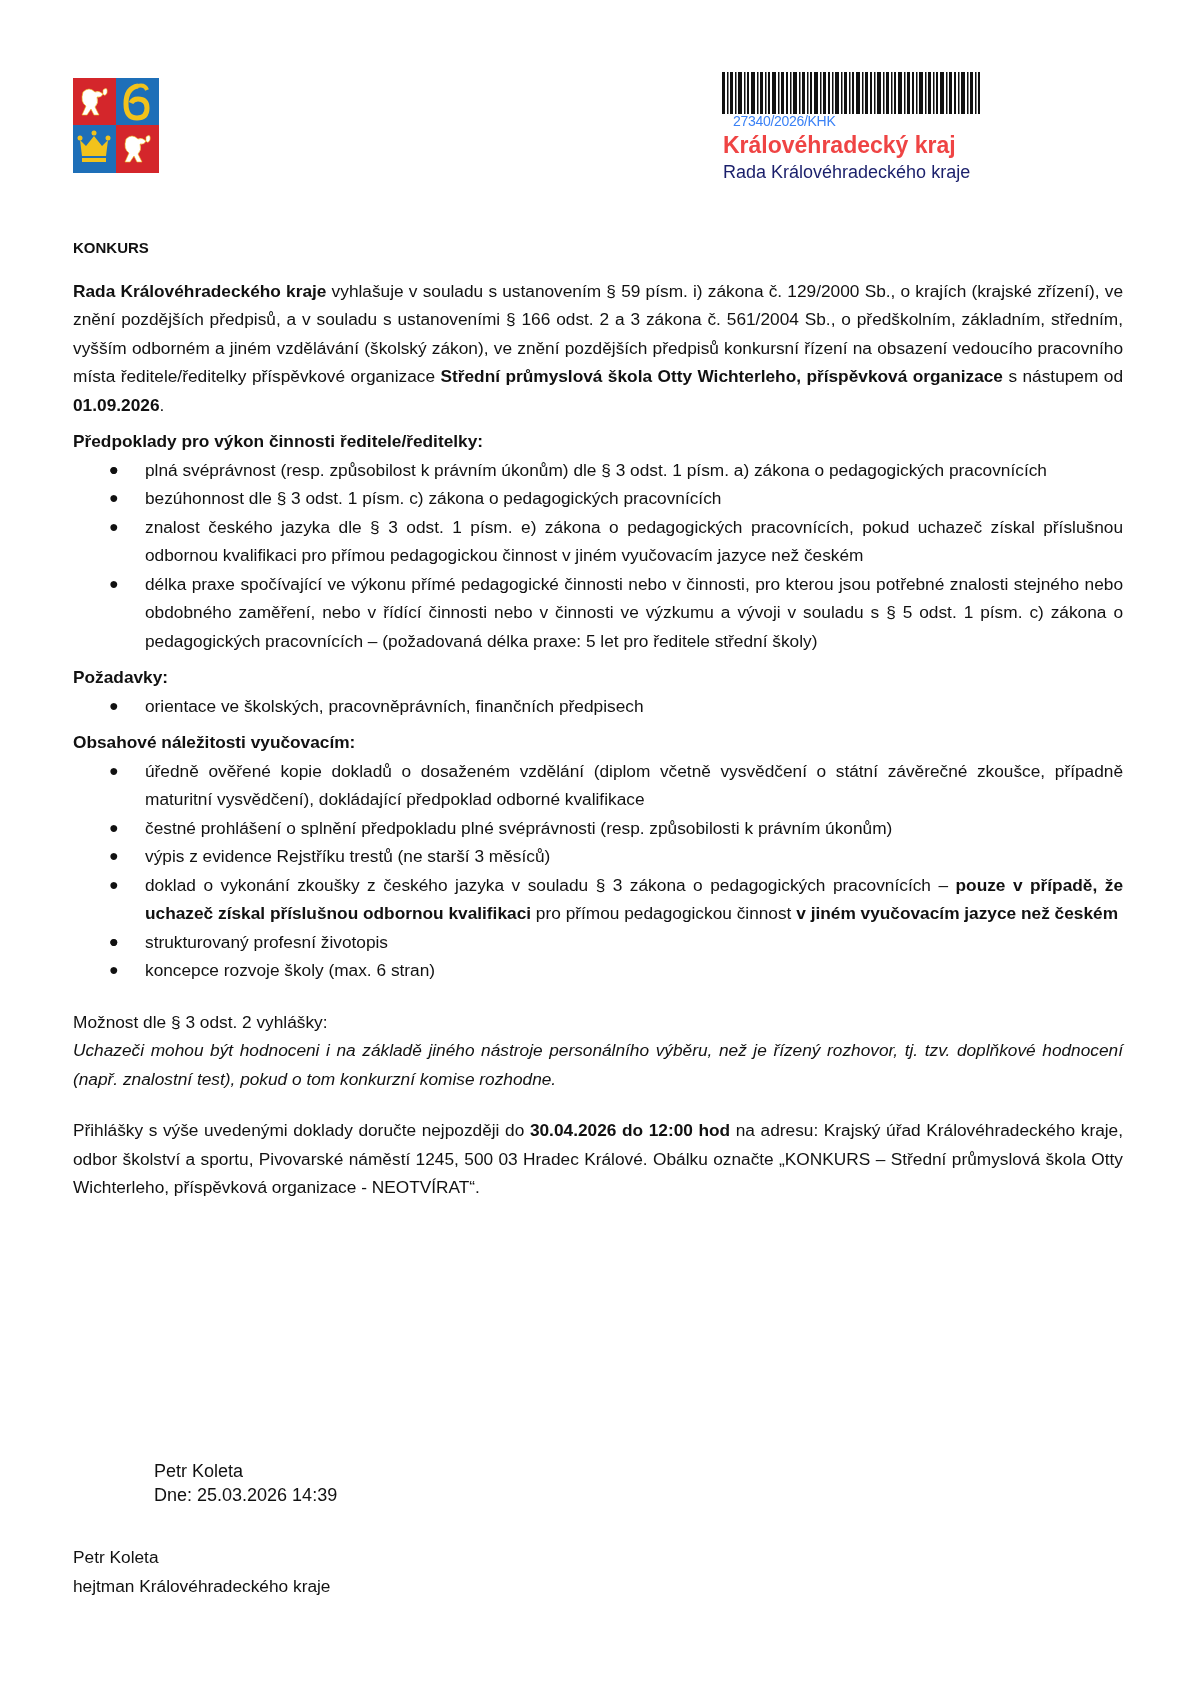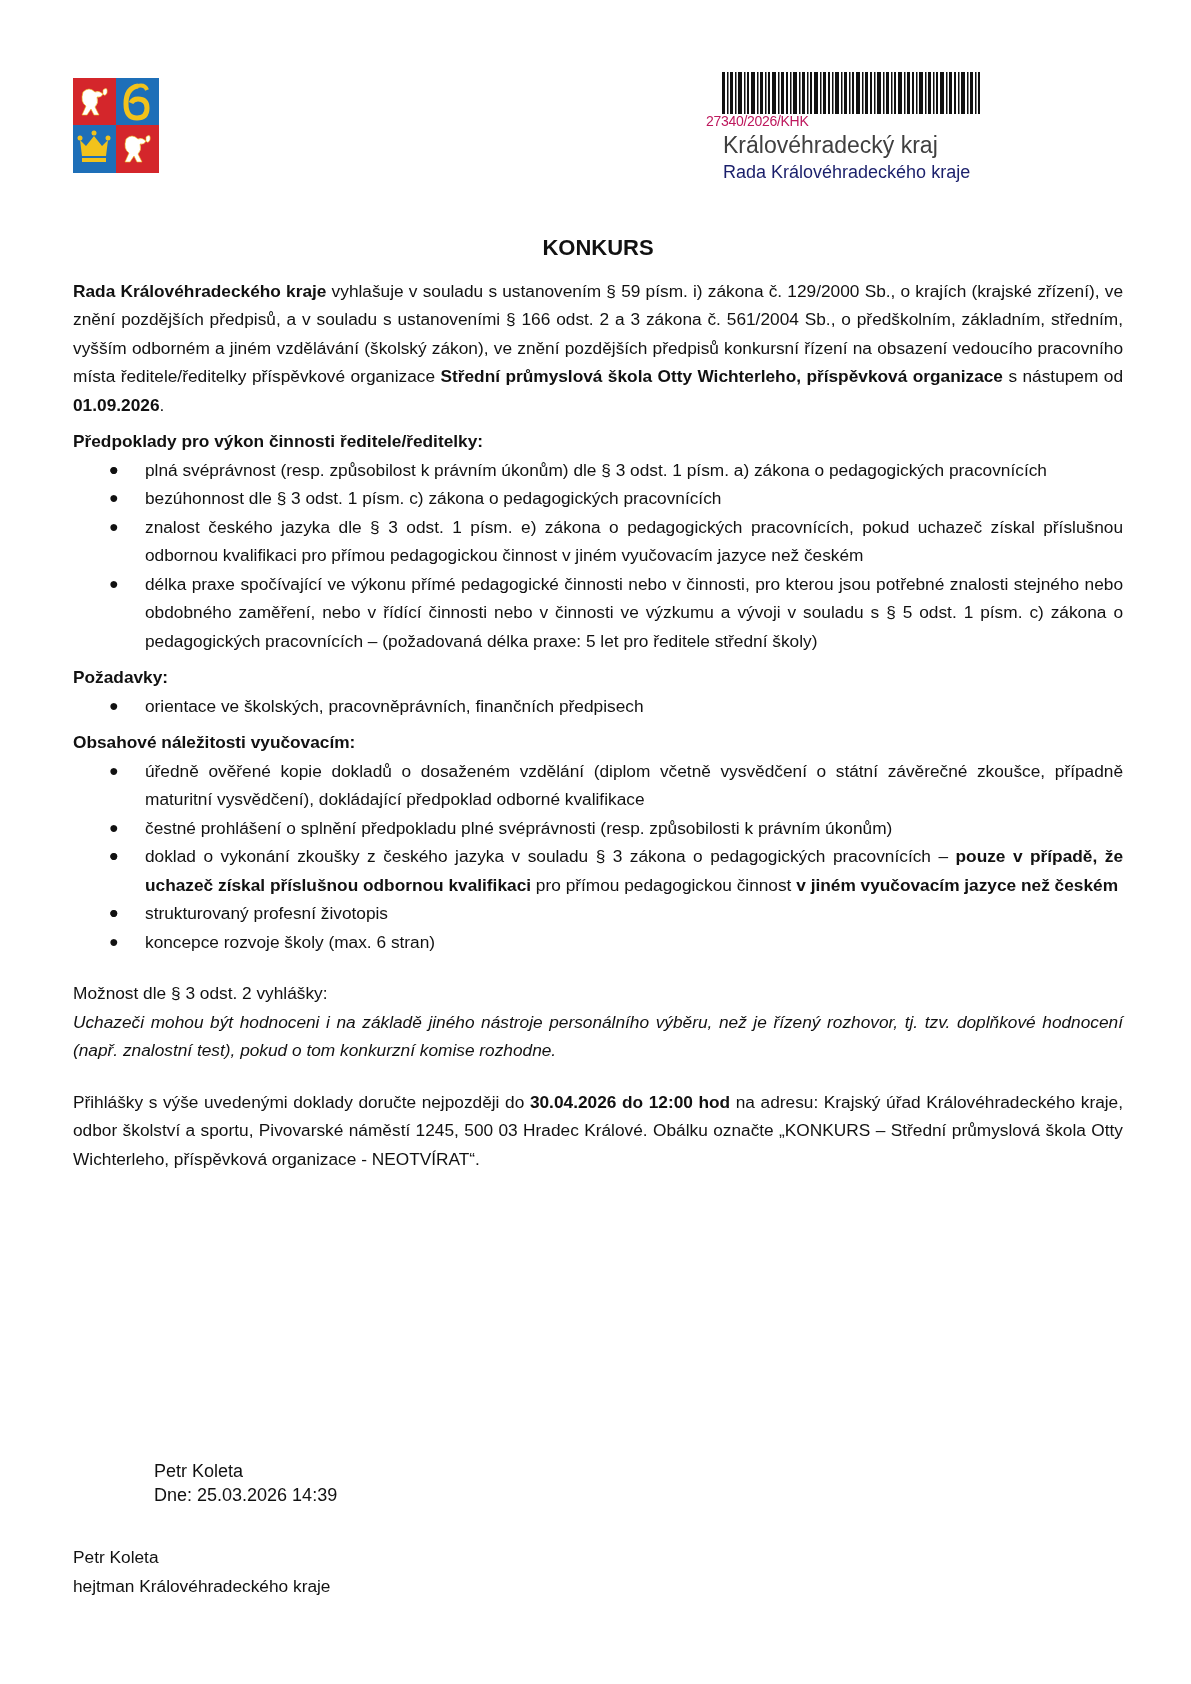--- a/index.html
+++ b/index.html
@@ -2,27 +2,27 @@
 <html><head>
 <meta charset="utf-8">
 <style>
   html, body { margin: 0; padding: 0; background: #ffffff; }
   body { width: 1191px; height: 1684px; position: relative; overflow: hidden; color: #111; font-family: "Liberation Sans", sans-serif; }
   .page { position: absolute; left: 0; top: 0; width: 1191px; height: 1684px; }
 
   
   .coa { position: absolute; left: 73px; top: 78px; width: 86px; height: 95px; }
   .barcode { position: absolute; left: 722px; top: 72px; width: 258px; height: 42px; }
-  .ref-no { position: absolute; left: 706px; top: 113px; font-size: 14px; color: #be185d; letter-spacing: -0.3px; }
-  .org-name { position: absolute; left: 723px; top: 132px; font-size: 23px; font-weight: normal; color: #404040; }
+  .ref-no { position: absolute; left: 733px; top: 113px; font-size: 14px; color: #3b82f6; letter-spacing: -0.3px; }
+  .org-name { position: absolute; left: 723px; top: 132px; font-size: 23px; font-weight: bold; color: #ef4444; }
   .org-sub { position: absolute; left: 723px; top: 162px; font-size: 18px; color: #1a1f6b; }
 
   
   .doc { position: absolute; left: 73px; top: 234px; width: 1050px; font-family: "Liberation Sans", sans-serif; font-size: 17.3px; line-height: 28.5px; color: #111; }
-  .title { text-align: center; font-weight: bold; font-size: 22px; margin: 0 0 14px 0; }
+  .title { text-align: left; font-weight: bold; font-size: 15px; margin: 0 0 14px 0; }
   .just { text-align: justify; margin: 0; }
   .section-h { font-weight: bold; margin: 8px 0 0 0; }
   ul.blist { list-style: none; margin: 0; padding: 0; }
   ul.blist li { position: relative; padding-left: 72px; text-align: justify; }
   ul.blist li .bullet { position: absolute; left: 36px; top: 0; font-size: 16px; }
   b, .b { font-weight: bold; }
   .italic { font-style: italic; }
   .p-gap { margin-top: 23px; }
 
   .sig-block { position: absolute; left: 154px; top: 1459px; font-family: "Liberation Sans", sans-serif; font-size: 18px; line-height: 24px; color: #111; }
@@ -147,21 +147,21 @@
 
     <div class="section-h">Požadavky:</div>
     <ul class="blist">
       <li><span class="bullet">●</span><span>orientace ve školských, pracovněprávních, finančních předpisech</span></li>
     </ul>
 
     <div class="section-h">Obsahové náležitosti vyučovacím:</div>
     <ul class="blist">
       <li><span class="bullet">●</span><span>úředně ověřené kopie dokladů o dosaženém vzdělání (diplom včetně vysvědčení o státní závěrečné zkoušce, případně maturitní vysvědčení), dokládající předpoklad odborné kvalifikace</span></li>
       <li><span class="bullet">●</span><span>čestné prohlášení o splnění předpokladu plné svéprávnosti (resp. způsobilosti k právním úkonům)</span></li>
-      <li><span class="bullet">●</span></li>
+      <li><span class="bullet">●</span><span>výpis z evidence Rejstříku trestů (ne starší 3 měsíců)</span></li>
       <li><span class="bullet">●</span><span>doklad o vykonání zkoušky z českého jazyka v souladu § 3 zákona o pedagogických pracovnících – </span><b>pouze v případě, že uchazeč získal příslušnou odbornou kvalifikaci</b><span> pro přímou pedagogickou činnost </span><b>v jiném vyučovacím jazyce než českém</b></li>
       <li><span class="bullet">●</span></li>
       <li><span class="bullet">●</span><span>strukturovaný profesní životopis</span></li>
       <li><span class="bullet">●</span><span>koncepce rozvoje školy (max. 6 stran)</span></li>
     </ul>
 
     <div class="p-gap">Možnost dle § 3 odst. 2 vyhlášky:</div>
     <div class="italic just">Uchazeči mohou být hodnoceni i na základě jiného nástroje personálního výběru, než je řízený rozhovor, tj. tzv. doplňkové hodnocení (např. znalostní test), pokud o tom konkurzní komise rozhodne.</div>
 
     <p class="just p-gap"><span>Přihlášky s výše uvedenými doklady doručte nejpozději do </span><b>30.04.2026 do 12:00 hod</b><span> na adresu: Krajský úřad Královéhradeckého kraje, odbor školství a sportu, Pivovarské náměstí 1245, 500 03 Hradec Králové. Obálku označte „KONKURS – Střední průmyslová škola Otty Wichterleho, příspěvková organizace - NEOTVÍRAT“.</span></p>

